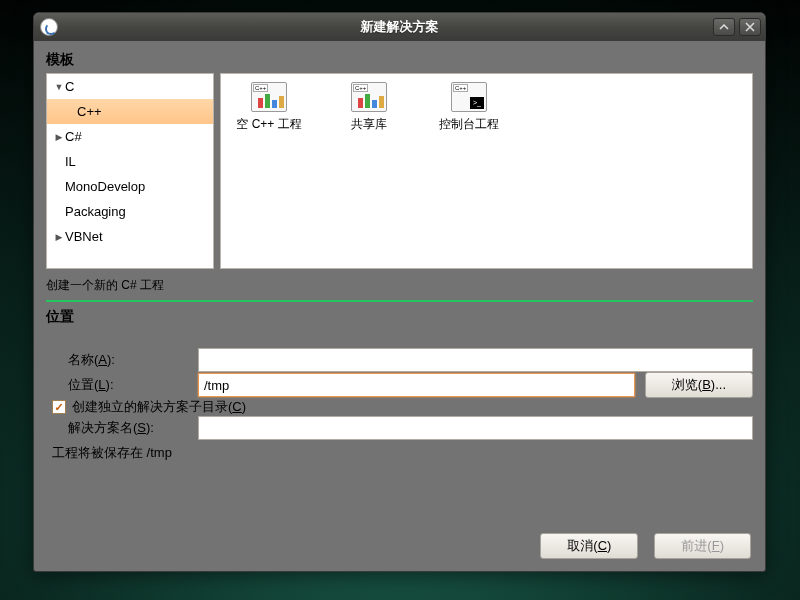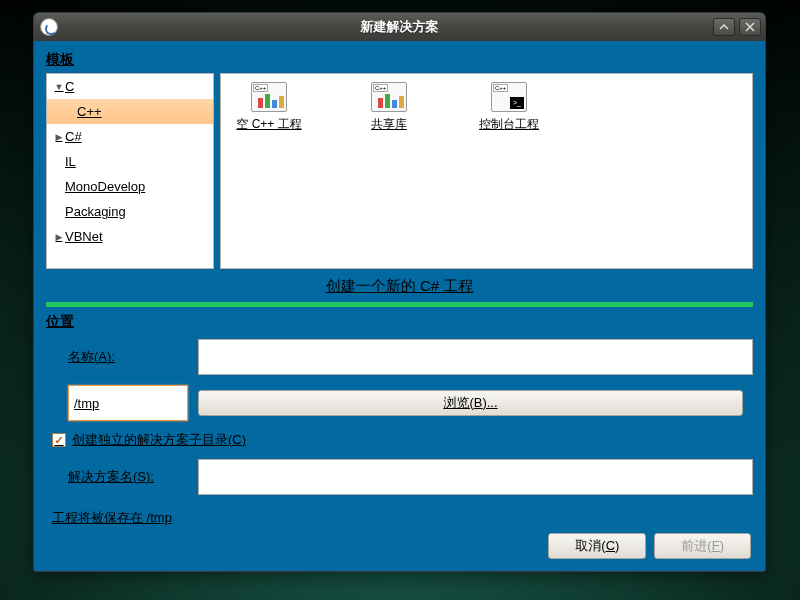--- a/index.html
+++ b/index.html
@@ -11,25 +11,24 @@
   height: 600px;
   overflow: hidden;
   position: relative;
 }
 .window {
   position: absolute;
   left: 33px;
   top: 12px;
   width: 733px;
   height: 560px;
-  background: #0369a1;
+  background: #737373;
   border: 1px solid #3a3a3a;
   border-radius: 6px 6px 3px 3px;
   box-shadow: 0 4px 20px rgba(0,0,0,0.5);
-  text-decoration: underline;
 }
 .titlebar {
   height: 28px;
   background: linear-gradient(to bottom, #5c5c59 0%, #454542 50%, #3a3a38 100%);
   border-radius: 6px 6px 0 0;
   display: flex;
   align-items: center;
   position: relative;
   color: #fff;
 }
@@ -117,21 +116,21 @@
 .template-pane {
   flex: 1;
   height: 196px;
   background: #fff;
   border: 1px solid #b8b4ad;
   padding: 8px;
 }
 .template-grid {
   display: flex;
   flex-wrap: wrap;
-  gap: 30px 40px;
+  gap: 30px 20px;
   align-items: flex-end;
 }
 .template-item {
   width: 80px;
   text-align: center;
   font-size: 12px;
 }
 .template-icon {
   width: 36px; height: 30px;
   margin: 0 auto 4px;
@@ -167,39 +166,38 @@
   position: absolute;
   bottom: 2px; right: 2px;
   width: 14px; height: 12px;
   background: #000;
   color: #fff;
   font-size: 7px;
   line-height: 12px;
   text-align: center;
 }
 .description {
-  font-size: 15px;
+  font-size: 12px;
   padding: 2px 0 6px;
-  border-bottom: 5px solid #22c55e;
+  border-bottom: 2px solid #22c55e;
   margin-bottom: 6px;
-  text-align: center;
 }
 .form-grid {
   display: grid;
   grid-template-columns: 120px 1fr auto;
-  gap: 10px 10px;
+  gap: 0 10px;
   align-items: center;
   margin-left: 22px;
-  margin-top: 8px;
+  margin-top: 22px;
 }
 .form-label { font-size: 13px; }
 .form-label u { text-decoration: underline; }
 input[type=text] {
   width: 100%;
-  height: 36px;
+  height: 24px;
   border: 1px solid #b0aca4;
   background: #fff;
   padding: 0 5px;
   font-size: 13px;
   font-family: inherit;
 }
 .btn {
   height: 26px;
   padding: 0 26px;
   background: linear-gradient(to bottom, #f8f6f2, #e0ddd5);
@@ -231,21 +229,21 @@
   grid-column: 1 / -1;
   margin-left: -16px;
   font-size: 13px;
   margin-top: 4px;
 }
 .dialog-buttons {
   position: absolute;
   bottom: 12px;
   right: 14px;
   display: flex;
-  gap: 8px;
+  gap: 16px;
 }
 .dialog-buttons .btn { min-width: 76px; }
 </style>
 </head>
 <body>
 
 <div class="window">
   <div class="titlebar">
     <div class="titlebar-icon"></div>
     <div class="titlebar-title">新建解决方案</div>
@@ -328,20 +326,21 @@
     </div>
 
     <div class="description">创建一个新的 C# 工程</div>
 
     <div class="section-label">位置</div>
 
     <div class="form-grid">
       <div class="form-label"><span>名称(</span><u>A</u><span>):</span></div>
       <input type="text" style="grid-column: 2 / 4;" value="">
 
+      <div class="form-label"><span>位置(</span><u>L</u><span>):</span></div>
       <input type="text" style="border-color: rgb(232, 152, 80); box-shadow: rgb(232, 152, 80) 0px 0px 2px;" value="/tmp">
       <button class="btn"><span>浏览(</span><u>B</u><span>)...</span></button>
 
       <div class="checkbox-row">
         <div class="checkbox">✓</div>
         <span><span>创建独立的解决方案子目录(</span><u>C</u><span>)</span></span>
       </div>
 
       <div class="form-label"><span>解决方案名(</span><u>S</u><span>):</span></div>
       <input type="text" style="grid-column: 2 / 4;" value="">

